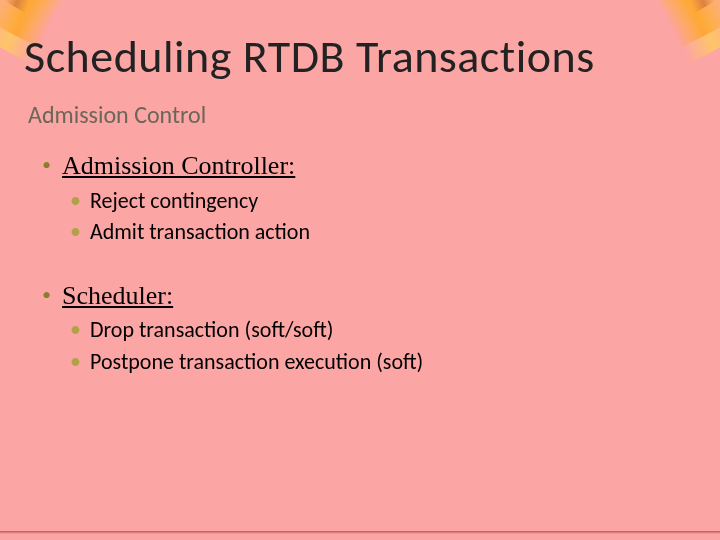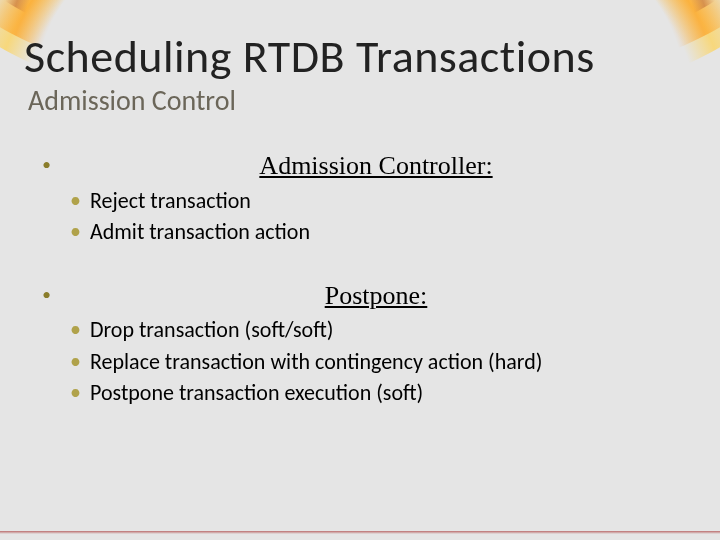--- a/index.html
+++ b/index.html
@@ -8,21 +8,21 @@
     width: 720px;
     height: 540px;
     overflow: hidden;
     font-family: "Calibri", "Segoe UI", Arial, sans-serif;
     color: #000;
   }
   .slide {
     position: relative;
     width: 720px;
     height: 540px;
-    background: #e5e5e5;
+    background: #fca5a5;
   }
   
   .swoosh {
     position: absolute;
     left: -60px;
     right: -60px;
     border-radius: 50%;
     pointer-events: none;
   }
   .swoosh1 {
@@ -52,23 +52,23 @@
     position: absolute;
     top: 28px;
     left: 24px;
     font-size: 46px;
     font-weight: 400;
     color: #222;
     letter-spacing: 0.5px;
   }
   .subtitle {
     position: absolute;
-    top: 83px;
+    top: 100px;
     left: 28px;
-    font-size: 28px;
+    font-size: 24px;
     color: #6b6659;
   }
   .content {
     position: absolute;
     top: 150px;
     left: 38px;
     right: 30px;
   }
   .item {
     position: relative;
@@ -77,43 +77,42 @@
     line-height: 1.25;
   }
   .item::before {
     content: "•";
     position: absolute;
     left: 4px;
     top: 0;
     color: #8a7d2b;
   }
   .lvl1 { font-size: 26px; font-family: Georgia, "Times New Roman", serif; }
-  .lvl1.u { text-decoration: underline; text-align: center; }
+  .lvl1.u { text-decoration: underline; }
   .lvl2 { font-size: 22px; margin-left: 28px; }
   .lvl2::before { color: #b0a24a; }
   .gap { height: 30px; }
 </style>
 </head>
 <body>
 
 <div class="slide">
   <div class="swoosh swoosh3"></div>
   <div class="swoosh swoosh2"></div>
   <div class="swoosh swoosh1"></div>
 
   <div class="title">Scheduling RTDB Transactions</div>
   <div class="subtitle">Admission Control</div>
 
   <div class="content">
     <div class="item lvl1 u">Admission Controller:</div>
-    <div class="item lvl2">Reject transaction</div>
+    <div class="item lvl2">Reject contingency</div>
     <div class="item lvl2">Admit transaction action</div>
 
     <div class="gap"></div>
 
-    <div class="item lvl1 u">Postpone:</div>
+    <div class="item lvl1 u">Scheduler:</div>
     <div class="item lvl2">Drop transaction (soft/soft)</div>
-    <div class="item lvl2">Replace transaction with contingency action (hard)</div>
     <div class="item lvl2">Postpone transaction execution (soft)</div>
   </div>
 
   <div class="botline"></div>
 </div>
 
 </body></html>

